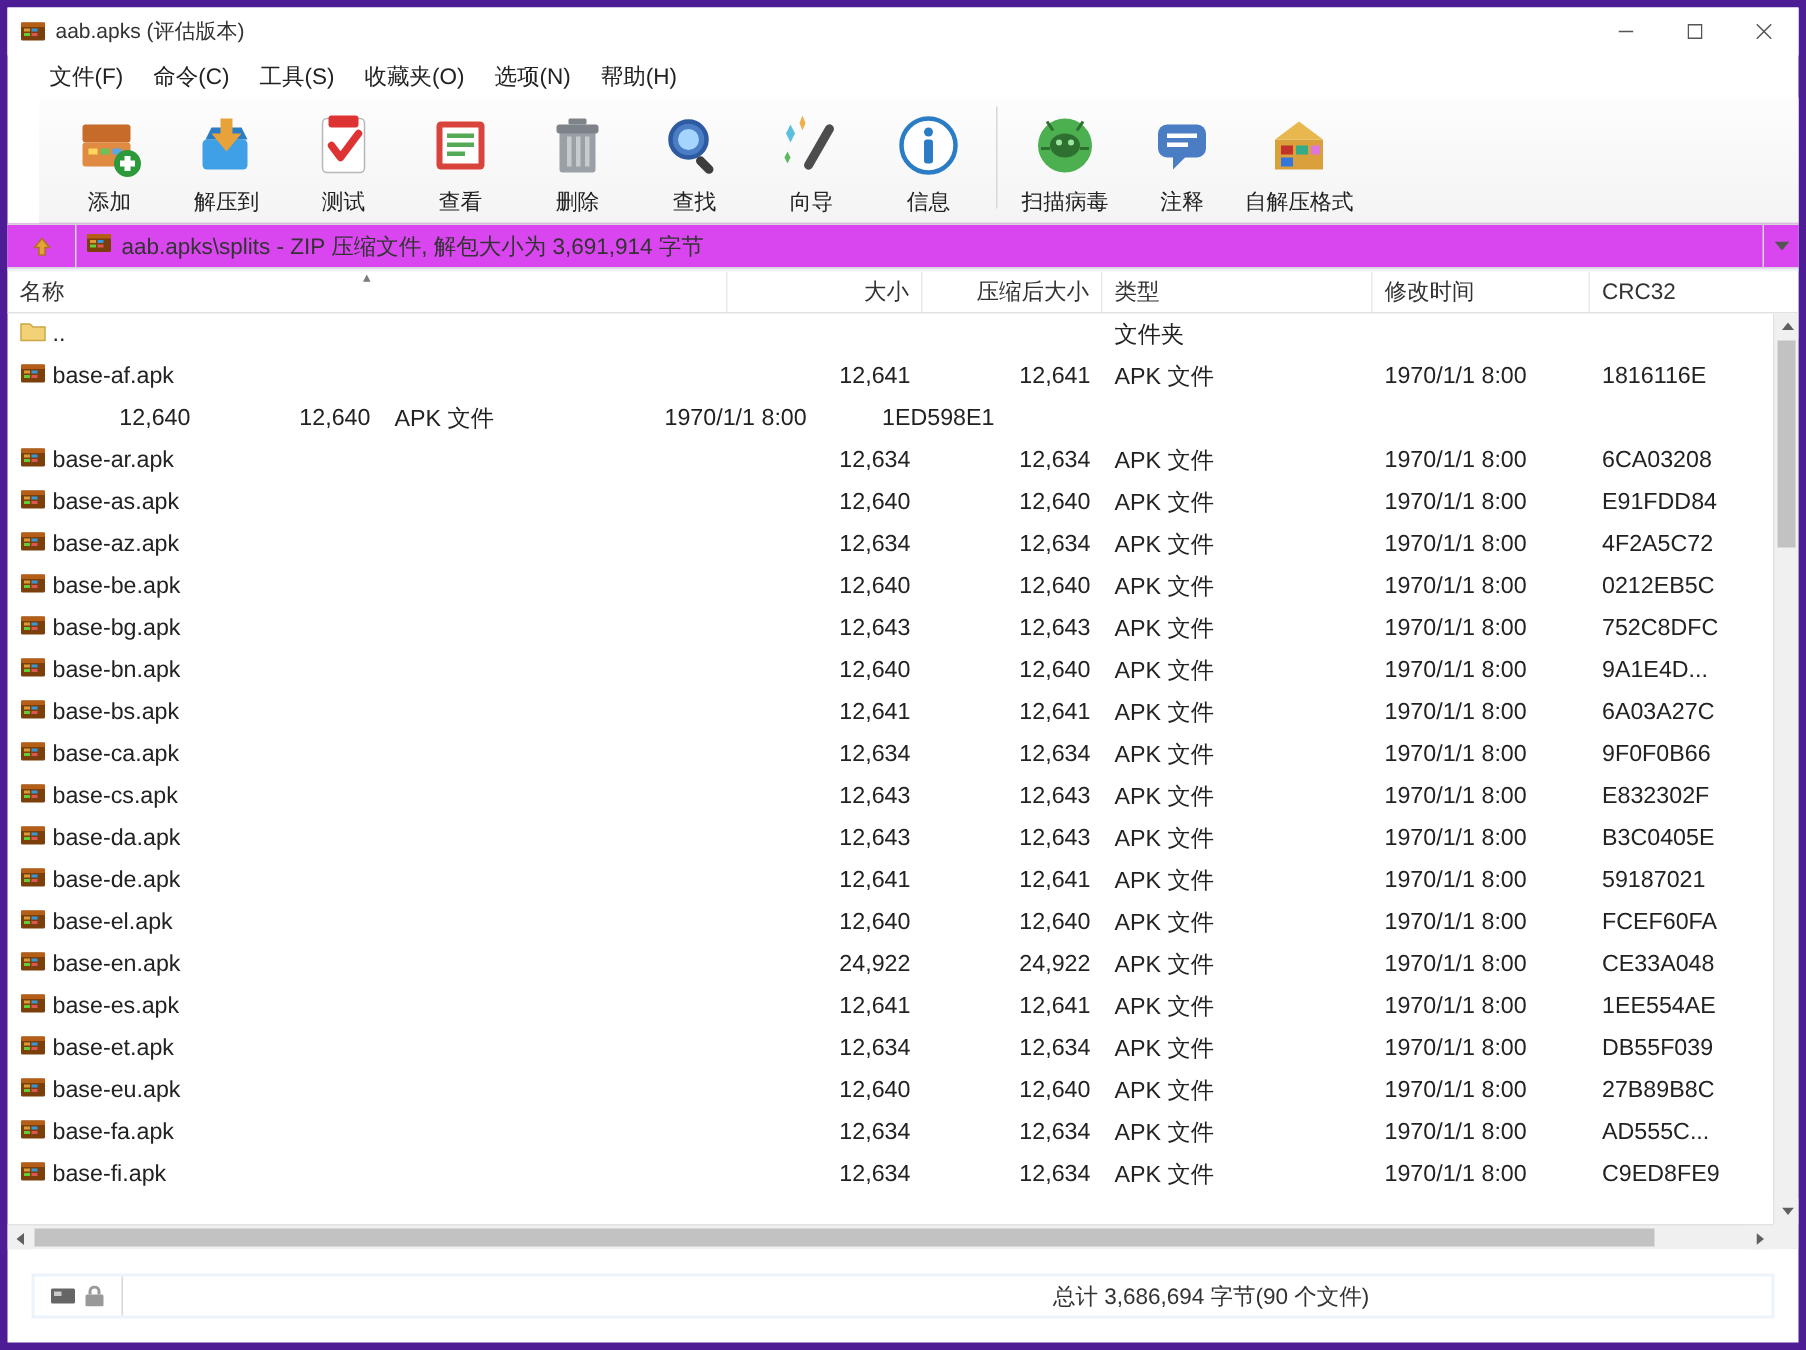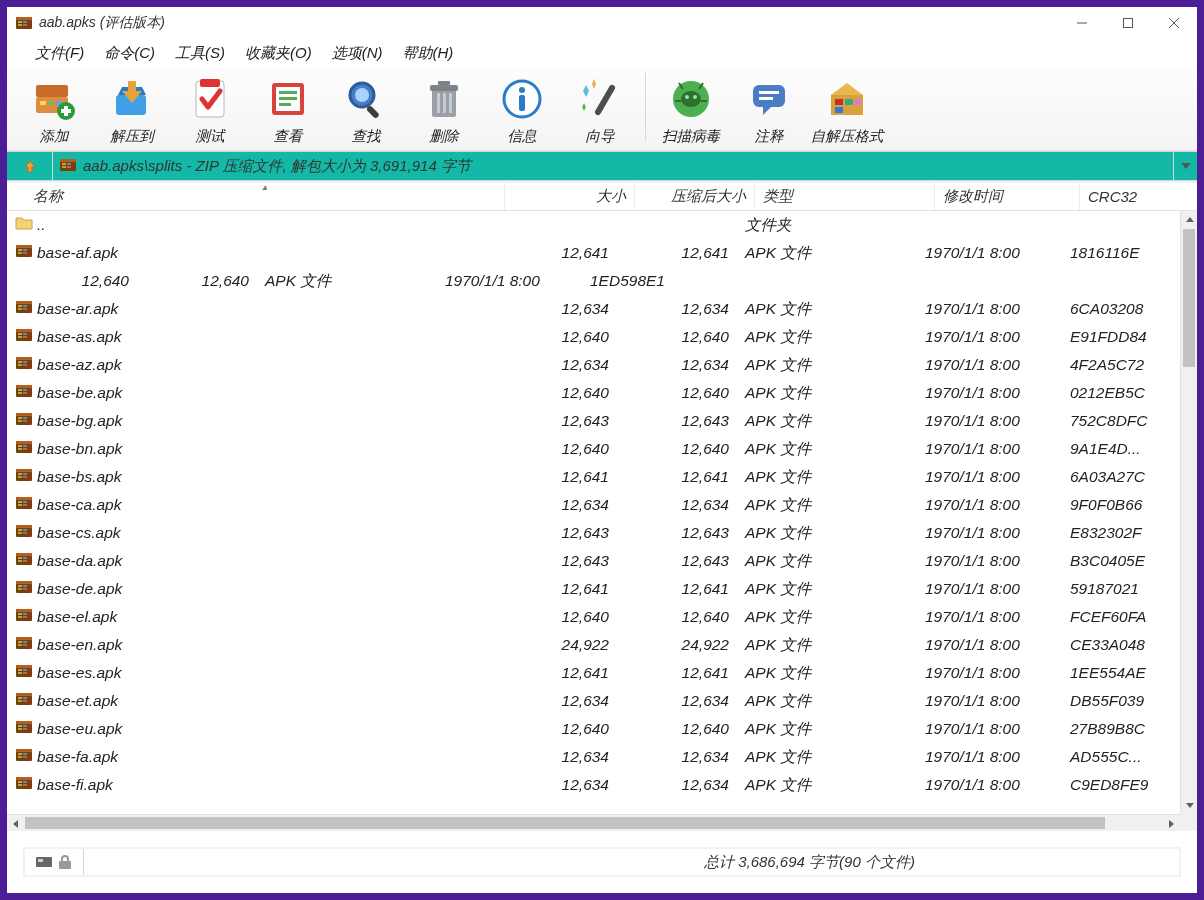--- a/index.html
+++ b/index.html
@@ -1,45 +1,45 @@
 <!DOCTYPE html>
 <html><head>
 <meta charset="utf-8">
 <style>
   * { box-sizing: border-box; margin: 0; padding: 0; }
   body { font-family: "Microsoft YaHei", "Segoe UI", sans-serif; font-size: 14px; color: #333; background: #fff; width: 1204px; height: 900px; overflow: hidden; position: relative; }
-  .window { width: 1204px; height: 900px; border: 7px solid #4c1d95; display: flex; flex-direction: column; background: #fff; position: relative; font-style: italic; }
+  .window { width: 1204px; height: 900px; border: 5px solid #4c1d95; display: flex; flex-direction: column; background: #fff; position: relative; }
 
   
   .titlebar { height: 32px; background: #fff; display: flex; align-items: center; padding: 0 0 0 8px; }
   .titlebar .app-icon { width: 18px; height: 18px; margin-right: 6px; }
   .titlebar .title-text { font-size: 14px; color: #333; flex: none; }
   .titlebar .spacer { flex: 1; }
   .titlebar .win-btn { width: 46px; height: 30px; display: flex; align-items: center; justify-content: center; cursor: default; }
   .titlebar .win-btn svg { stroke: #555; }
 
   
   .menubar { height: 28px; display: flex; align-items: center; padding: 0 8px; gap: 4px; font-size: 15px; color: #222; margin-left: 12px; }
   .menubar .menu-item { padding: 2px 8px; cursor: default; }
 
   
-  .toolbar { display: flex; align-items: flex-start; padding: 6px 8px 2px 8px; border-bottom: 1px solid #e2e2e2; background: linear-gradient(#fdfdfd,#f4f4f4); }
+  .toolbar { display: flex; align-items: flex-start; padding: 6px 8px 2px 8px; border-bottom: 1px solid #e2e2e2; background: linear-gradient(#fdfdfd,#f4f4f4); margin-left: 21px; }
   .tool-btn { width: 78px; display: flex; flex-direction: column; align-items: center; gap: 4px; font-size: 14.5px; color: #222; padding: 2px 0; cursor: default; }
   .tool-btn .ticon { width: 48px; height: 48px; display: flex; align-items: center; justify-content: center; }
   .tool-sep { width: 1px; height: 68px; background: #d8d8d8; margin: 0 6px; }
 
   
-  .locbar { height: 30px; display: flex; align-items: center; border-top: 1px solid #d6d6d6; border-bottom: 1px solid #d6d6d6; background: #14b8a6; }
+  .locbar { height: 30px; display: flex; align-items: center; border-top: 1px solid #d6d6d6; border-bottom: 1px solid #d6d6d6; background: #d946ef; }
   .locbar .up-btn { width: 46px; height: 28px; display: flex; align-items: center; justify-content: center; border-right: 1px solid #d6d6d6; cursor: default; }
   .locbar .loc-field { flex: 1; display: flex; align-items: center; gap: 6px; padding: 0 6px; font-size: 15px; }
   .locbar .drop { width: 24px; height: 28px; display: flex; align-items: center; justify-content: center; border-left: 1px solid #d6d6d6; cursor: default; }
 
   
   .listwrap { flex: 1; display: flex; flex-direction: column; border-top: 2px solid #edf3fb; overflow: hidden; }
-  .colhead { height: 28px; display: flex; align-items: center; font-size: 15px; color: #333; border-bottom: 1px solid #e2e2e2; background: #fff; padding-right: 17px; justify-content: flex-end; }
+  .colhead { height: 28px; display: flex; align-items: center; font-size: 15px; color: #333; border-bottom: 1px solid #e2e2e2; background: #fff; padding-right: 17px; }
   .colhead .col { height: 100%; display: flex; align-items: center; padding: 0 8px; border-right: 1px solid #eaeaea; cursor: default; position: relative; overflow: hidden; white-space: nowrap; }
   .col.name { width: 480px; }
   .col.size { width: 130px; justify-content: flex-end; }
   .col.csize { width: 120px; justify-content: flex-end; }
   .col.type { width: 180px; }
   .col.mtime { width: 145px; }
   .col.crc { width: 100px; border-right: none; }
   .sort-arrow { position: absolute; left: 50%; top: -2px; transform: translateX(-50%); font-size: 10px; color: #7a7a7a; }
 
   
@@ -157,60 +157,60 @@
             <rect x="15" y="16" width="18" height="3" fill="#5a5"></rect>
             <rect x="15" y="22" width="18" height="3" fill="#5a5"></rect>
             <rect x="15" y="28" width="12" height="3" fill="#5a5"></rect>
           </svg>
         </span>
       <span>查看</span>
     </div>
     <div class="tool-btn">
       <span class="ticon">
           <svg width="48" height="48">
-            <circle cx="20" cy="20" r="12" fill="#4a7dc4" stroke="#2d5aa0" stroke-width="3"></circle>
-            <circle cx="20" cy="20" r="7" fill="#a5d4ff"></circle>
-            <rect x="28" y="30" width="14" height="6" rx="3" transform="rotate(45 28 30)" fill="#3d3d3d"></rect>
-          </svg>
-        </span>
-      <span>查找</span>
-    </div>
-    <div class="tool-btn">
-      <span class="ticon">
-          <svg width="48" height="48">
             <rect x="12" y="14" width="24" height="28" rx="2" fill="#9aa0a6"></rect>
             <rect x="10" y="10" width="28" height="6" rx="2" fill="#7d8389"></rect>
             <rect x="18" y="6" width="12" height="4" rx="1" fill="#7d8389"></rect>
             <rect x="17" y="18" width="3" height="20" fill="#c6cbd0"></rect>
             <rect x="23" y="18" width="3" height="20" fill="#c6cbd0"></rect>
             <rect x="29" y="18" width="3" height="20" fill="#c6cbd0"></rect>
           </svg>
         </span>
       <span>删除</span>
     </div>
     <div class="tool-btn">
       <span class="ticon">
           <svg width="48" height="48">
-            <circle cx="24" cy="24" r="18" fill="#fff" stroke="#2a7dc5" stroke-width="3"></circle>
-            <circle cx="24" cy="15" r="3" fill="#2a7dc5"></circle>
-            <rect x="21" y="20" width="6" height="16" rx="2" fill="#2a7dc5"></rect>
-          </svg>
-        </span>
-      <span>信息</span>
+            <circle cx="20" cy="20" r="12" fill="#4a7dc4" stroke="#2d5aa0" stroke-width="3"></circle>
+            <circle cx="20" cy="20" r="7" fill="#a5d4ff"></circle>
+            <rect x="28" y="30" width="14" height="6" rx="3" transform="rotate(45 28 30)" fill="#3d3d3d"></rect>
+          </svg>
+        </span>
+      <span>查找</span>
     </div>
     <div class="tool-btn">
       <span class="ticon">
           <svg width="48" height="48">
             <rect x="26" y="8" width="6" height="34" rx="3" transform="rotate(30 29 25)" fill="#4d4d4d"></rect>
             <path d="M10 10 L13 16 L10 22 L7 16 Z" fill="#5bc0de"></path>
             <path d="M18 4 L20 9 L18 14 L16 9 Z" fill="#f0ad4e"></path>
             <path d="M8 28 L10 32 L8 36 L6 32 Z" fill="#5cb85c"></path>
           </svg>
         </span>
       <span>向导</span>
+    </div>
+    <div class="tool-btn">
+      <span class="ticon">
+          <svg width="48" height="48">
+            <circle cx="24" cy="24" r="18" fill="#fff" stroke="#2a7dc5" stroke-width="3"></circle>
+            <circle cx="24" cy="15" r="3" fill="#2a7dc5"></circle>
+            <rect x="21" y="20" width="6" height="16" rx="2" fill="#2a7dc5"></rect>
+          </svg>
+        </span>
+      <span>信息</span>
     </div>
     <div class="tool-sep"></div>
     <div class="tool-btn">
       <span class="ticon">
           <svg width="48" height="48">
             <circle cx="24" cy="24" r="18" fill="#4caf50"></circle>
             <ellipse cx="24" cy="24" rx="10" ry="8" fill="#2d7030"></ellipse>
             <circle cx="20" cy="22" r="2" fill="#9be69f"></circle>
             <circle cx="28" cy="22" r="2" fill="#9be69f"></circle>
             <line x1="16" y1="14" x2="12" y2="8" stroke="#2d7030" stroke-width="2"></line>

